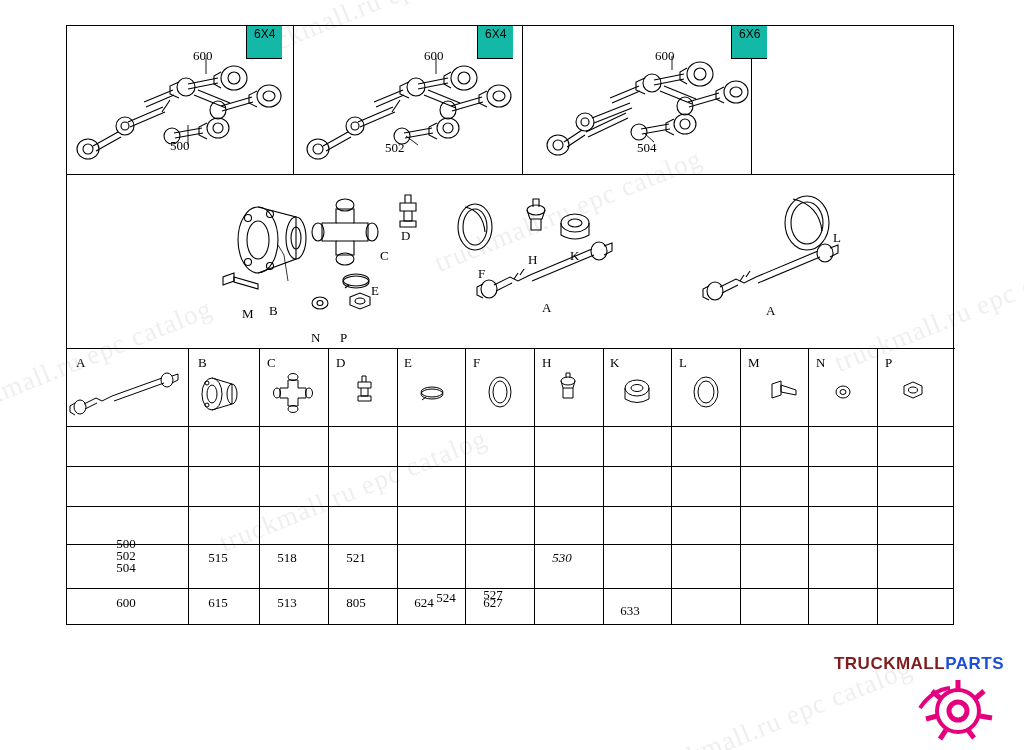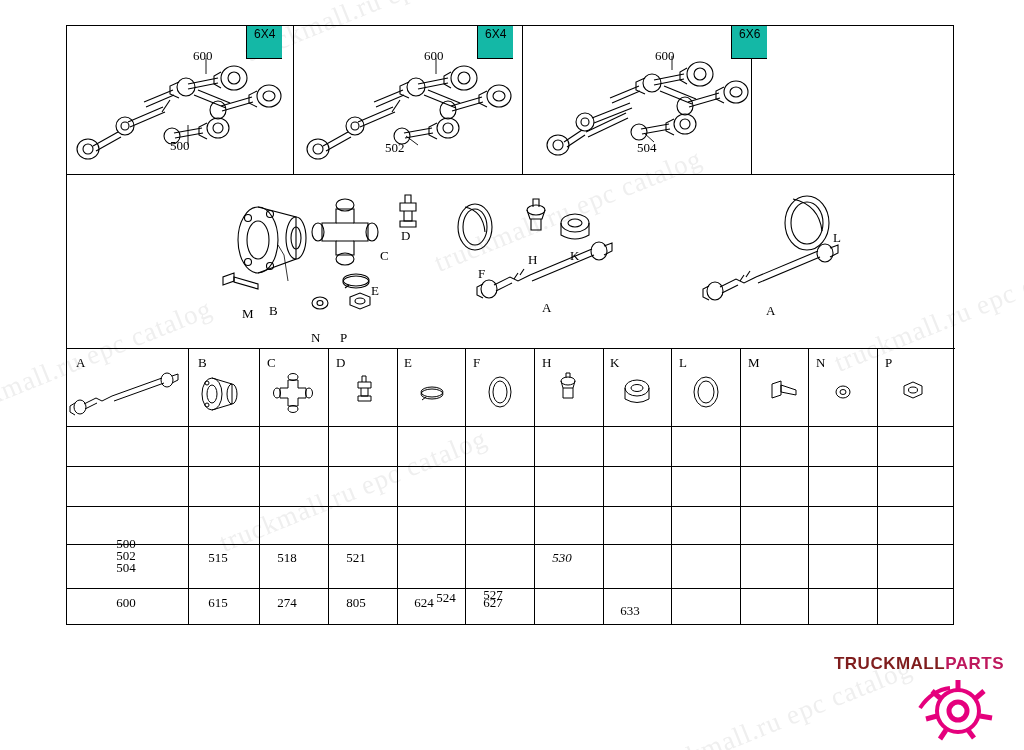--- a/index.html
+++ b/index.html
@@ -110,21 +110,21 @@
   }
   .logo-text {
     position: absolute;
     right: 6px;
     top: 0;
     font-size: 17px;
     font-weight: bold;
     letter-spacing: 0.5px;
     white-space: nowrap;
   }
-  .logo-text .pink { color: #be185d; }
+  .logo-text .pink { color: #1d4ed8; }
   .logo-text .dark { color: #7f1d1d; }
 
   svg { display: block; overflow: visible; }
 </style>
 </head>
 <body>
 
 <div class="sheet">
 
   <div class="wm" style="left:240px; top:40px;">truckmall.ru epc catalog</div>
@@ -467,21 +467,21 @@
   <div class="num" style="left:96px; top:562px; width:60px; line-height:12px;">504</div>
   <div class="num" style="left:188px; top:550px; width:60px;">515</div>
   <div class="num" style="left:257px; top:550px; width:60px;">518</div>
   <div class="num" style="left:326px; top:550px; width:60px;">521</div>
   <div class="num" style="left:416px; top:550px; width:60px;margin-top:40px;">524</div>
   <div class="num" style="left:463px; top:550px; width:60px;margin-top:37px;">527</div>
   <div class="num" style="left:532px; top:550px; width:60px;font-style:italic;">530</div>
 
   <div class="num" style="left:96px; top:595px; width:60px;">600</div>
   <div class="num" style="left:188px; top:595px; width:60px;">615</div>
-  <div class="num" style="left:257px; top:595px; width:60px;">274</div>
+  <div class="num" style="left:257px; top:595px; width:60px;">513</div>
   <div class="num" style="left:326px; top:595px; width:60px;">805</div>
   <div class="num" style="left:394px; top:595px; width:60px;">624</div>
   <div class="num" style="left:463px; top:595px; width:60px;">627</div>
   <div class="num" style="left:600px; top:595px; width:60px;margin-top:8px;">633</div>
 
   <div class="logo">
     <div class="logo-text">
       <span class="dark">TRUCKMALL</span><span class="pink">PARTS</span>
     </div>
     <svg style="position:absolute; right:4px; top:24px;" width="90" height="62">

